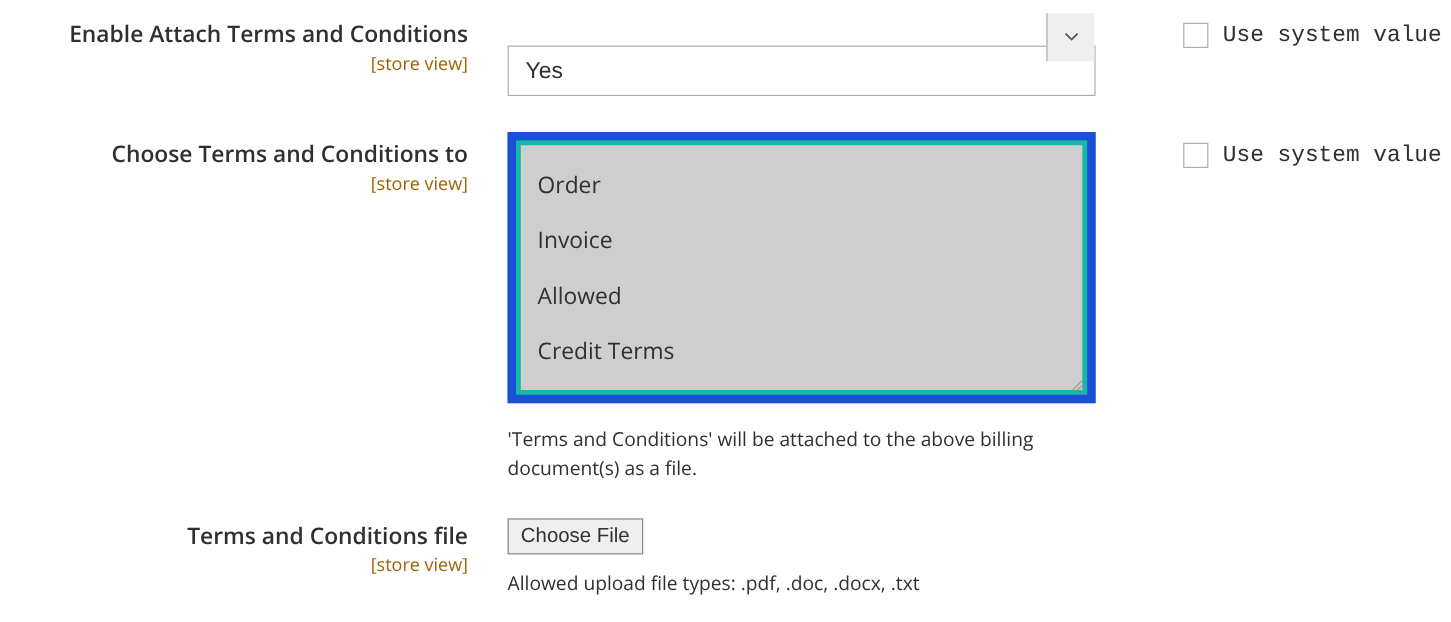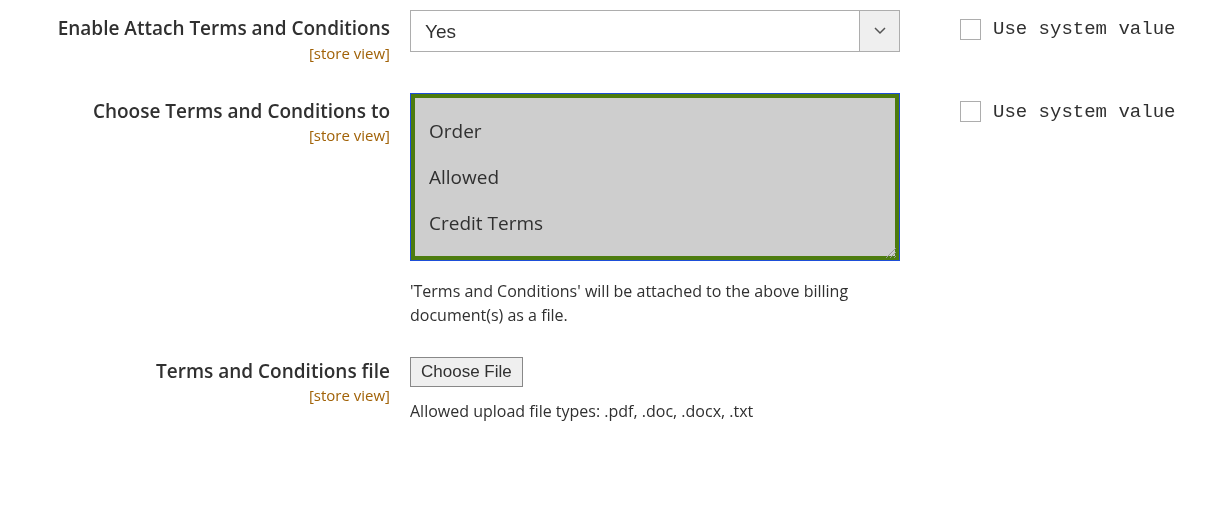--- a/index.html
+++ b/index.html
@@ -14,20 +14,21 @@
       background: #ffffff;
       padding: 10px 0;
     }
     .form-container {
       width: 1209px;
     }
     .form-row {
       display: flex;
       align-items: flex-start;
       margin-bottom: 30px;
+      gap: 13px;
     }
     .form-row:last-child {
       margin-bottom: 0;
     }
     .label-col {
       width: 410px;
       text-align: right;
       padding-right: 20px;
       padding-top: 6px;
     }
@@ -60,42 +61,43 @@
       height: 42px;
       border: 1px solid #adadad;
       background: #ffffff;
       font-size: 19px;
       color: #303030;
       padding: 0 50px 0 14px;
       appearance: none;
       -webkit-appearance: none;
       -moz-appearance: none;
       cursor: pointer;
+      margin-top: 28px;
     }
     .select-arrow {
       position: absolute;
       right: 1px;
       top: 1px;
       width: 40px;
       height: 40px;
       background: #efefef;
       border-left: 1px solid #adadad;
       display: flex;
       align-items: center;
       justify-content: center;
       pointer-events: none;
     }
     .select-arrow svg {
       width: 12px;
       height: 8px;
     }
     .multiselect {
       width: 100%;
-      border: 1px solid #1d4ed8;
-      background: #4d7c0f;
+      border: 7px solid #1d4ed8;
+      background: #14b8a6;
       padding: 4px;
       position: relative;
     }
     .multiselect-inner {
       background: #cecece;
       padding: 10px 0;
     }
     .multiselect-option {
       font-size: 19px;
       color: #303030;
@@ -180,20 +182,21 @@
 
   <div class="form-row">
     <div class="label-col">
       <div class="field-label">Choose Terms and Conditions to</div>
       <div class="field-scope">[store view]</div>
     </div>
     <div class="input-col">
       <div class="multiselect">
         <div class="multiselect-inner">
           <div class="multiselect-option">Order</div>
+          <div class="multiselect-option">Invoice</div>
           <div class="multiselect-option">Allowed</div>
           <div class="multiselect-option">Credit Terms</div>
         </div>
         <div class="resize-handle">
           <svg viewBox="0 0 14 14">
             <line x1="3" y1="13" x2="13" y2="3" stroke="#999" stroke-width="1"></line>
             <line x1="7" y1="13" x2="13" y2="7" stroke="#999" stroke-width="1"></line>
             <line x1="11" y1="13" x2="13" y2="11" stroke="#999" stroke-width="1"></line>
           </svg>
         </div>

